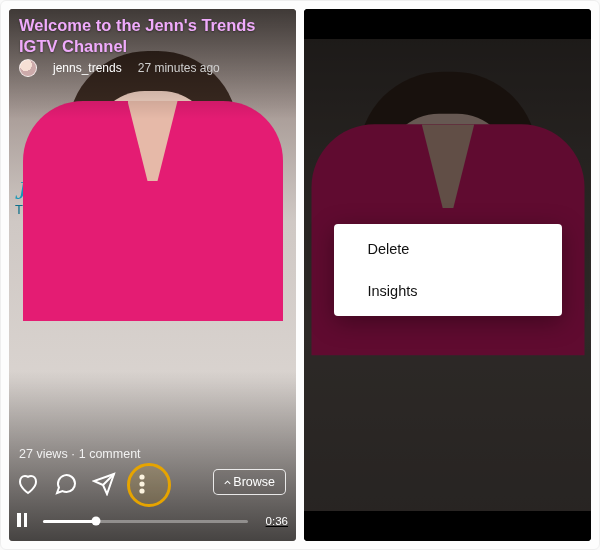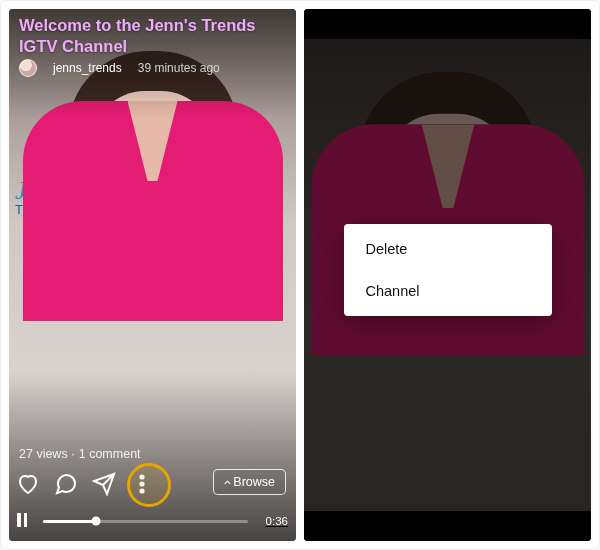--- a/index.html
+++ b/index.html
@@ -166,23 +166,23 @@
   
   .rp-letter { position:absolute; left:0; right:0; background:#000;}
   .rp-letter.top { top:0; height:30px;}
   .rp-letter.bot { bottom:0; height:30px;}
   .rp-bg { position:absolute; top:30px; bottom:30px; left:0; right:0;
     background: linear-gradient(180deg,#463f3b 0%, #5a524d 25%, #6c635e 60%, #5f5752 100%);}
   .rp-subject { transform: translateX(-50%) scale(1.05); top:38px;}
   .dim { position:absolute; inset:0; background: rgba(0,0,0,0.58);}
   .menu {
     position:absolute; left:50%; top:215px; transform:translateX(-50%);
-    width: 208px; background:#fff; border-radius:4px;
+    width: 228px; background:#fff; border-radius:4px;
     box-shadow: 0 6px 24px rgba(0,0,0,0.35);
-    padding: 4px 4px;
+    padding: 4px 16px;
   }
   .menu-item {
     padding: 13px 18px;
     font-size: 14.5px;
     color:#111;
     cursor:pointer;
   }
 </style>
 </head>
 <body>
@@ -217,21 +217,21 @@
     </div>
 
     <div class="top-grad"></div>
     <div class="bottom-grad"></div>
 
     <div class="title">Welcome to the Jenn's Trends IGTV Channel</div>
 
     <div class="author-row">
       <div class="avatar"></div>
       <span class="handle">jenns_trends</span>
-      <span class="time">39 minutes ago</span>
+      <span class="time">27 minutes ago</span>
     </div>
 
     <div class="stats">27 views · 1 comment</div>
 
     <div class="actions">
       <div class="ico">
         <svg viewBox="0 0 24 24">
             <path d="M12 21s-8-5.3-8-11.2C4 6.1 6.4 4 9 4c1.7 0 3 .9 3 .9S13.3 4 15 4c2.6 0 5 2.1 5 5.8C20 15.7 12 21 12 21z"></path>
           </svg>
       </div>
@@ -297,17 +297,17 @@
               <div class="collar"></div>
             </div>
         </div>
       </div>
     </div>
     <div class="rp-letter bot"></div>
     <div class="dim"></div>
 
     <div class="menu">
       <div class="menu-item">Delete</div>
-      <div class="menu-item">Channel</div>
+      <div class="menu-item">Insights</div>
     </div>
   </div>
 
 </div>
 
 </body></html>

